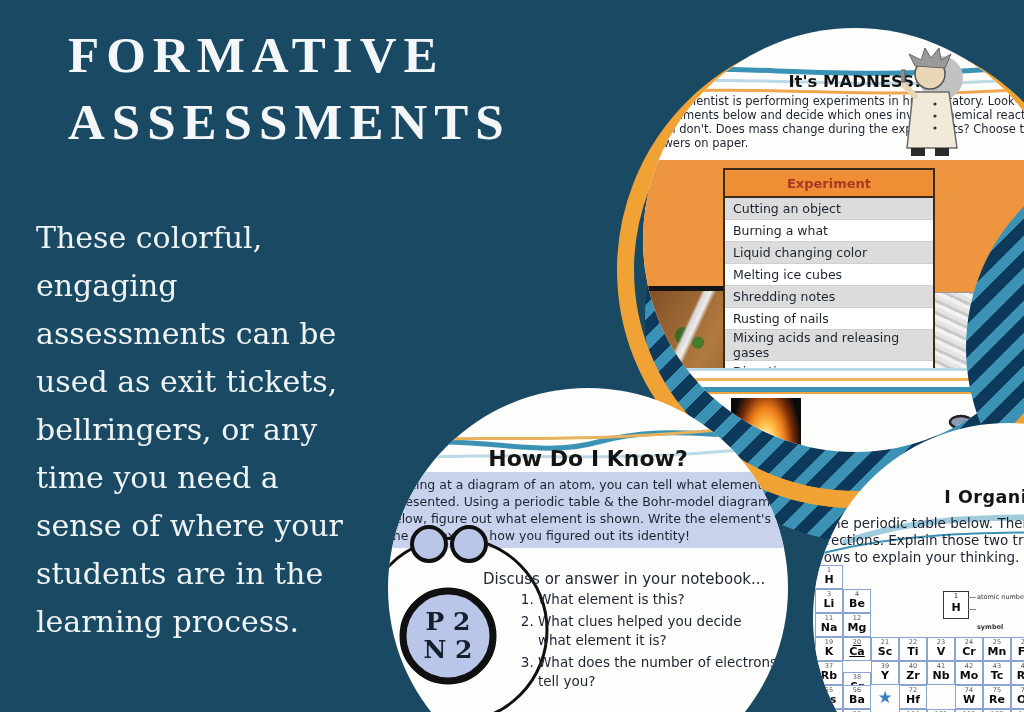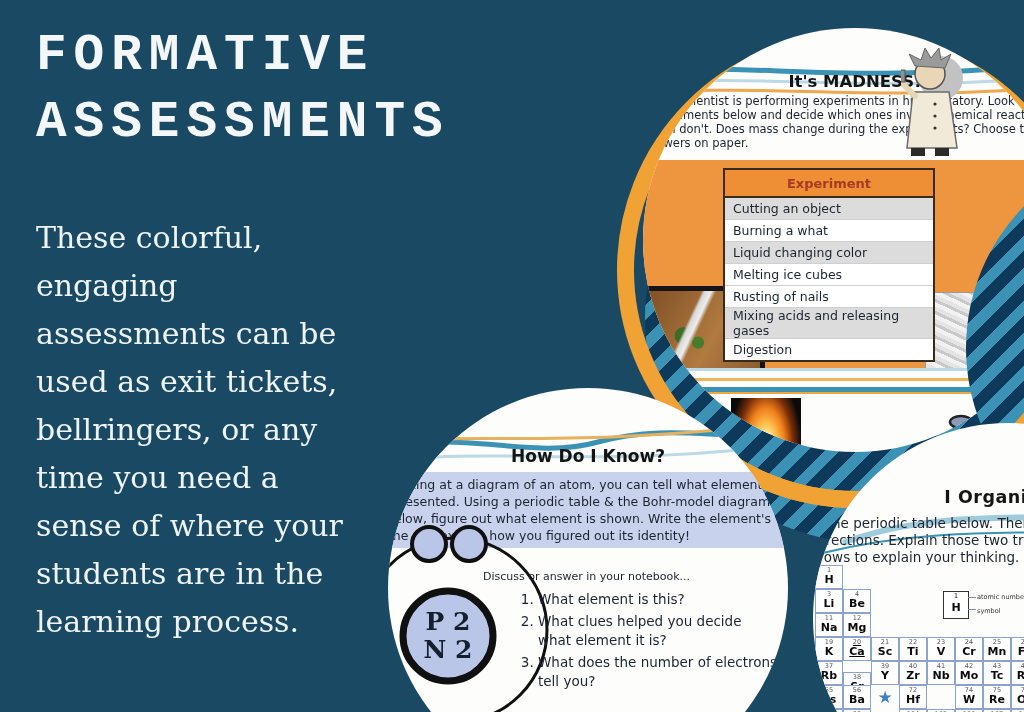--- a/index.html
+++ b/index.html
@@ -2,21 +2,21 @@
 <html><head>
 <meta charset="utf-8">
 <style>
   html,body{margin:0;padding:0;background:#111;}
   #stage{position:relative;width:1024px;height:712px;overflow:hidden;
          background:#1a4963;font-family:"DejaVu Sans","Liberation Sans",sans-serif;}
 
   
   #left-col{position:absolute;left:36px;top:22px;z-index:7;}
   .title-line{color:#f4f7f8;font-weight:800;font-size:51px;line-height:67px;
-              letter-spacing:7px;font-family:Liberation Mono, monospace;}
+              letter-spacing:7px;font-family:Liberation Serif, serif;margin-left:32px;}
   #description{position:absolute;left:36px;top:214px;z-index:7;}
   .desc-line{color:#eef3f4;font-family:"DejaVu Serif","Liberation Serif",serif;
              font-size:30px;line-height:48px;}
 
   
   .striped-circle{position:absolute;border-radius:50%;
       background:repeating-linear-gradient(135deg,#0d3a5b 0 12px,#3b92b4 12px 23px);}
   #stripes-a{left:645px;top:93px;width:450px;height:450px;z-index:1;}
   #stripes-b{left:966px;top:146px;width:404px;height:404px;z-index:4;}
   .orange-ring{position:absolute;left:617px;top:32px;width:476px;height:476px;
@@ -59,44 +59,44 @@
      radial-gradient(ellipse at 50% 62%,#ffe9a8 0 12%,#ffc14d 22%,#f07f1b 38%,#7a2d08 55%,#0a0a0a 72%);}
   #img-paper{left:282px;top:132px;width:88px;height:82px;border:1px solid #999;
      background:repeating-linear-gradient(25deg,#f2f2f2 0 4px,#c9c9c9 4px 7px,#e4e4e4 7px 11px);}
   #img-nails{left:346px;top:214px;width:78px;height:70px;
      background:linear-gradient(135deg,#6b5a48,#2e2620 60%,#4a3c2e);}
   #wave-band{position:absolute;left:0;right:0;top:340px;height:30px;background:
      linear-gradient(180deg,#bcd9e6 0 3px,#ffffff 3px 10px,#f0b45c 10px 13px,
                      #ffffff 13px 19px,#3a93b5 19px 24px,#f2a53c 24px 26px,#ffffff 26px 30px);}
 
   
-  #how-title{top:58px;font-size:17px;}
+  #how-title{top:58px;font-size:22px;}
   #lavender{position:absolute;left:-20px;right:-20px;top:84px;height:76px;background:#c8d2ec;}
   .how-line{font-size:12.5px;line-height:17px;}
-  #discuss-head{position:absolute;left:95px;top:182px;font-size:11px;color:#1c2430;white-space:nowrap;}
+  #discuss-head{position:absolute;left:95px;top:182px;font-size:15px;color:#1c2430;white-space:nowrap;}
   #question-list{position:absolute;left:78px;top:202px;width:330px;margin:0;
      padding-left:32px;font-size:13.5px;color:#1c2430;}
   #question-list li{white-space:pre-line;line-height:19px;margin-bottom:3px;margin-left:40px;}
 
   
   #organize-title{top:64px;font-size:17.5px;letter-spacing:.5px;}
   .org-line{font-size:13.5px;line-height:17px;}
   .pcell{position:absolute;width:28px;height:24px;border:1px solid #8aa3d0;
      box-sizing:border-box;background:#fff;text-align:center;}
   .pnum{display:block;font-size:6.5px;line-height:6px;margin-top:1px;color:#555;}
   .psym{display:block;font-weight:700;font-size:11px;line-height:13px;color:#0b0b0b;}
   .pstar{border:none;background:transparent;color:#3f7ec6;font-size:17px;line-height:24px;}
   #legend{position:absolute;left:130px;top:168px;}
   #legend-box{position:absolute;left:0;top:0;width:26px;height:28px;border:1px solid #333;
      box-sizing:border-box;background:#fff;text-align:center;}
   #legend-num{display:block;font-size:7px;line-height:9px;color:#222;}
   #legend-sym{display:block;font-weight:700;font-size:11px;color:#0b0b0b;}
   .legend-label{position:absolute;white-space:nowrap;font-size:6.5px;color:#333;}
   #legend-label-number{left:34px;top:2px;}
-  #legend-label-symbol{left:34px;top:16px;}
+  #legend-label-symbol{left:34px;top:32px;font-weight:bold;}
   .legend-tick{position:absolute;width:8px;height:1px;background:#7a8aa8;}
   #tick1{left:25px;top:6px;} #tick2{left:25px;top:18px;}
 
   svg{display:block;}
 </style>
 </head>
 <body>
 
 <div id="stage">
 
@@ -162,20 +162,23 @@
             </tr>
             <tr>
               <td>Burning a what</td>
             </tr>
             <tr class="alt">
               <td>Liquid changing color</td>
             </tr>
             <tr>
               <td>Melting ice cubes</td>
             </tr>
+            <tr class="alt">
+              <td>Shredding notes</td>
+            </tr>
             <tr>
               <td>Rusting of nails</td>
             </tr>
             <tr class="alt">
               <td>Mixing acids and releasing gases</td>
             </tr>
             <tr>
               <td>Digestion</td>
             </tr>
           </tbody>

